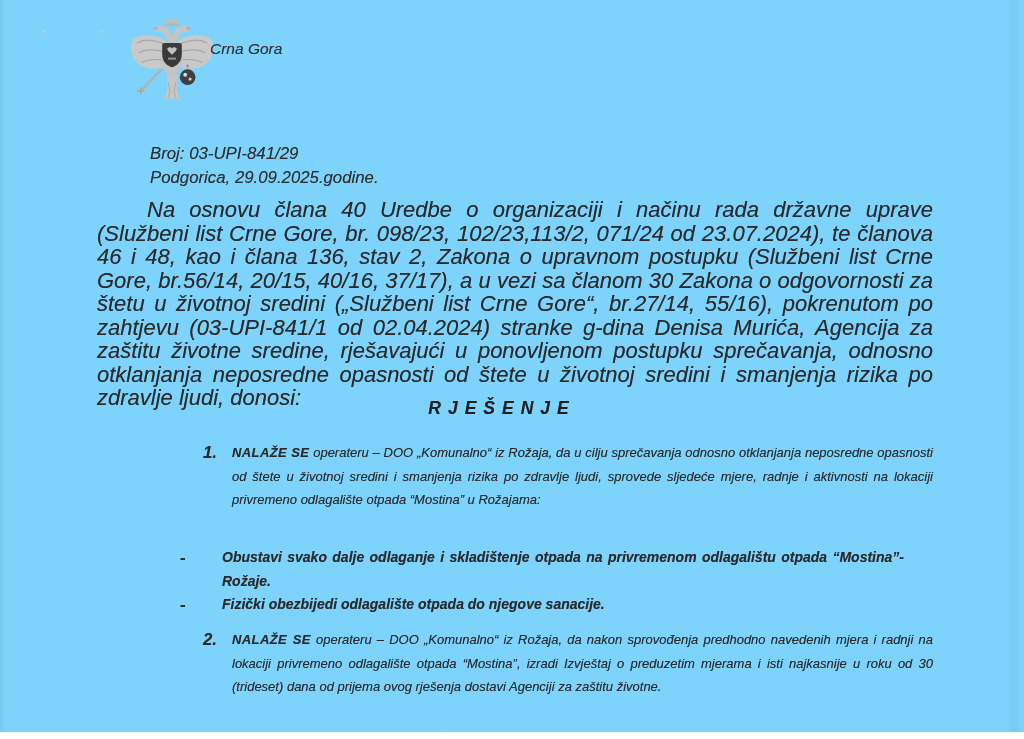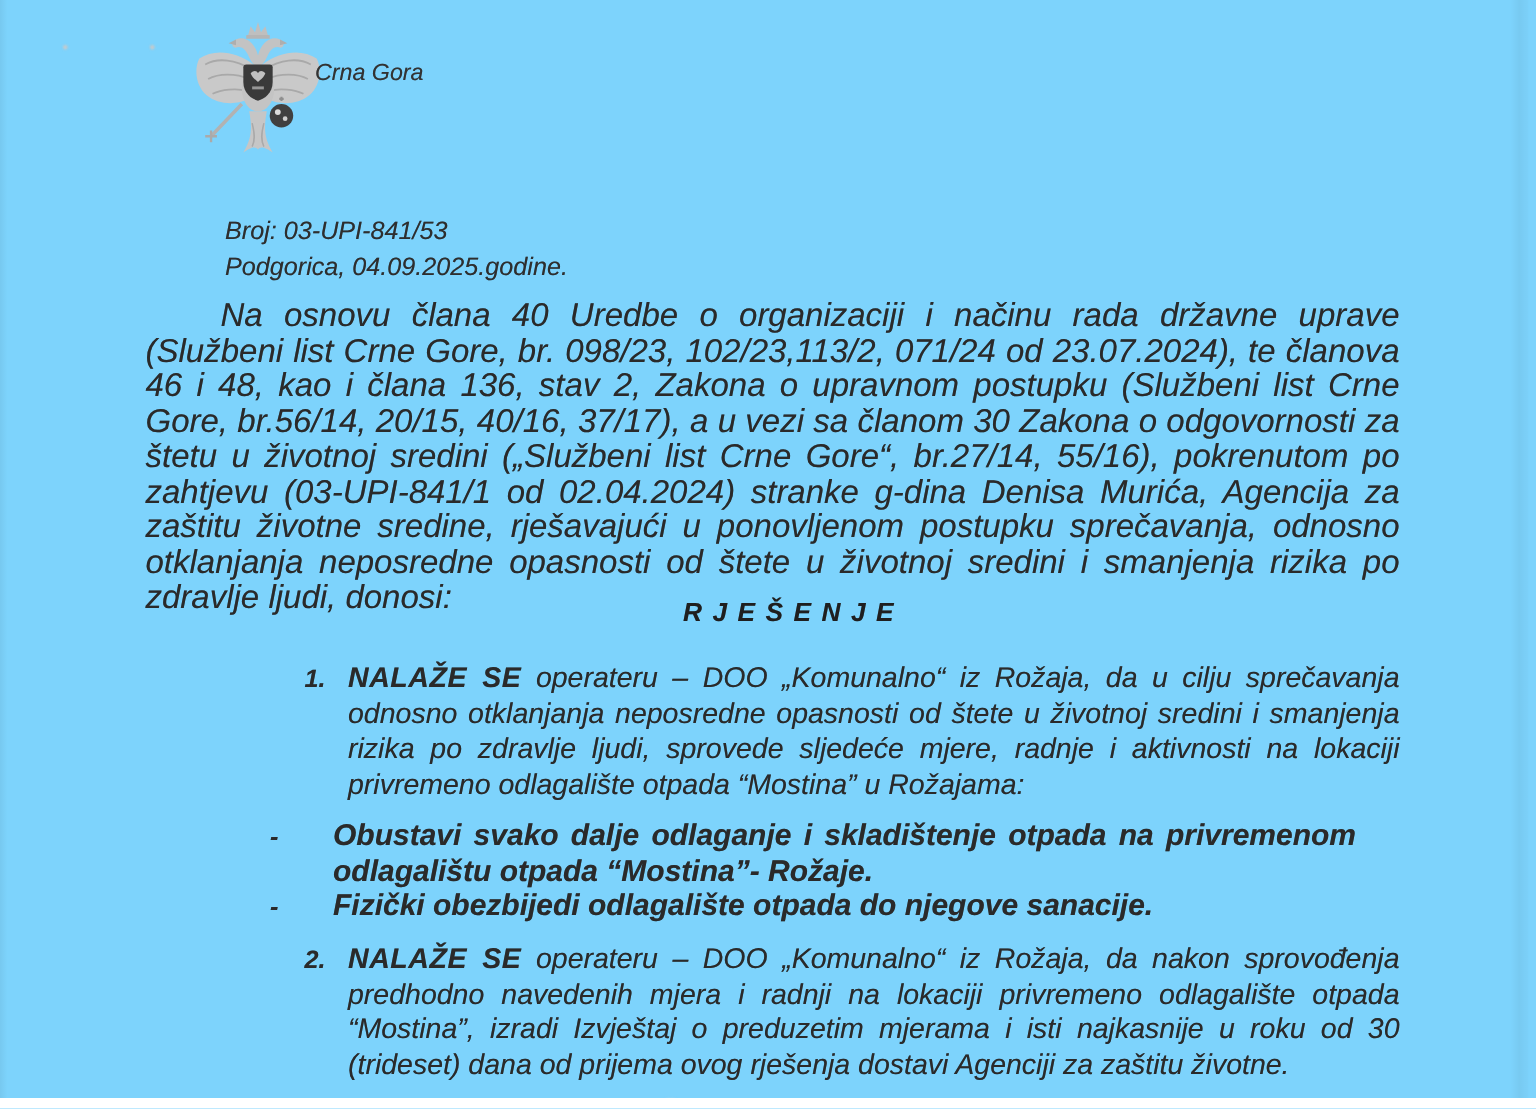--- a/index.html
+++ b/index.html
@@ -43,38 +43,38 @@
 
   
   .preamble {
     position:absolute; left:97px; top:198px; width:836px;
     font-size:22px; line-height:23.5px;
     text-align:justify; text-indent:50px;
   }
 
   
   .title {
-    position:absolute; left:111px; top:398px; width:836px;
+    position:absolute; left:84px; top:398px; width:836px;
     text-align:center; font-size:17.5px; font-weight:bold;
     letter-spacing:7px; color:#1f1f1f;
   }
 
   
   .item { position:absolute; left:203px; width:730px; display:flex; }
   .item-1 { top:441px; }
   .item-2 { top:628px; }
   .item .num { width:29px; flex:0 0 29px; font-weight:bold; font-size:16.8px; line-height:23.5px; }
-  .item .itxt { flex:1; font-size:19px; line-height:23.5px; text-align:justify; }
+  .item .itxt { flex:1; font-size:13px; line-height:23.5px; text-align:justify; }
   .lead { font-weight:bold; letter-spacing:.4px; }
 
   
   .measures { position:absolute; left:180px; top:546px; width:724px; }
   .measure { display:flex; }
   .measure .dash { width:42px; flex:0 0 42px; font-weight:bold; font-size:16.8px; line-height:23.5px; }
-  .measure .mtxt { flex:1; font-weight:bold; font-size:20px; line-height:23.5px; text-align:justify; }
+  .measure .mtxt { flex:1; font-weight:bold; font-size:14px; line-height:23.5px; text-align:justify; }
 </style>
 </head>
 <body>
 
 <div class="page">
 
   <div class="edge-right"></div>
   <div class="edge-left"></div>
   <div class="speck sp1"></div>
   <div class="speck sp2"></div>
@@ -118,22 +118,22 @@
       <path d="M40,36 c2,-2 4,-2 5,0 c1,-2 3,-2 5,0 c-1,3 -3,4 -5,6 c-2,-2 -4,-3 -5,-6 z" fill="#d8d8d8" opacity=".85"></path>
       <rect x="41" y="45" width="8" height="2" fill="#bdbdbd" opacity=".7"></rect>
     </svg>
   </div>
 
   <div class="org">
     <div class="org-country">Crna Gora</div>
   </div>
 
   <div class="meta">
-    <div>Broj: 03-UPI-841/53</div>
-    <div>Podgorica, 04.09.2025.godine.</div>
+    <div>Broj: 03-UPI-841/29</div>
+    <div>Podgorica, 29.09.2025.godine.</div>
   </div>
 
   <p class="preamble">Na osnovu člana 40 Uredbe o organizaciji i načinu rada državne uprave (Službeni list Crne Gore, br. 098/23, 102/23,113/2, 071/24 od 23.07.2024), te članova 46 i 48, kao i člana 136, stav 2, Zakona o upravnom postupku (Službeni list Crne Gore, br.56/14, 20/15, 40/16, 37/17), a u vezi sa članom 30 Zakona o odgovornosti za štetu u životnoj sredini („Službeni list Crne Gore“, br.27/14, 55/16), pokrenutom po zahtjevu (03-UPI-841/1 od 02.04.2024) stranke g-dina Denisa Murića, Agencija za zaštitu životne sredine, rješavajući u ponovljenom postupku sprečavanja, odnosno otklanjanja neposredne opasnosti od štete u životnoj sredini i smanjenja rizika po zdravlje ljudi, donosi:</p>
 
   <div class="title">RJEŠENJE</div>
 
   <div class="item item-1">
     <span class="num">1.</span>
     <p class="itxt"><span class="lead">NALAŽE SE</span><span> operateru – DOO „Komunalno“ iz Rožaja, da u cilju sprečavanja odnosno otklanjanja neposredne opasnosti od štete u životnoj sredini i smanjenja rizika po zdravlje ljudi, sprovede sljedeće mjere, radnje i aktivnosti na lokaciji privremeno odlagalište otpada “Mostina” u Rožajama:</span></p>
   </div>

